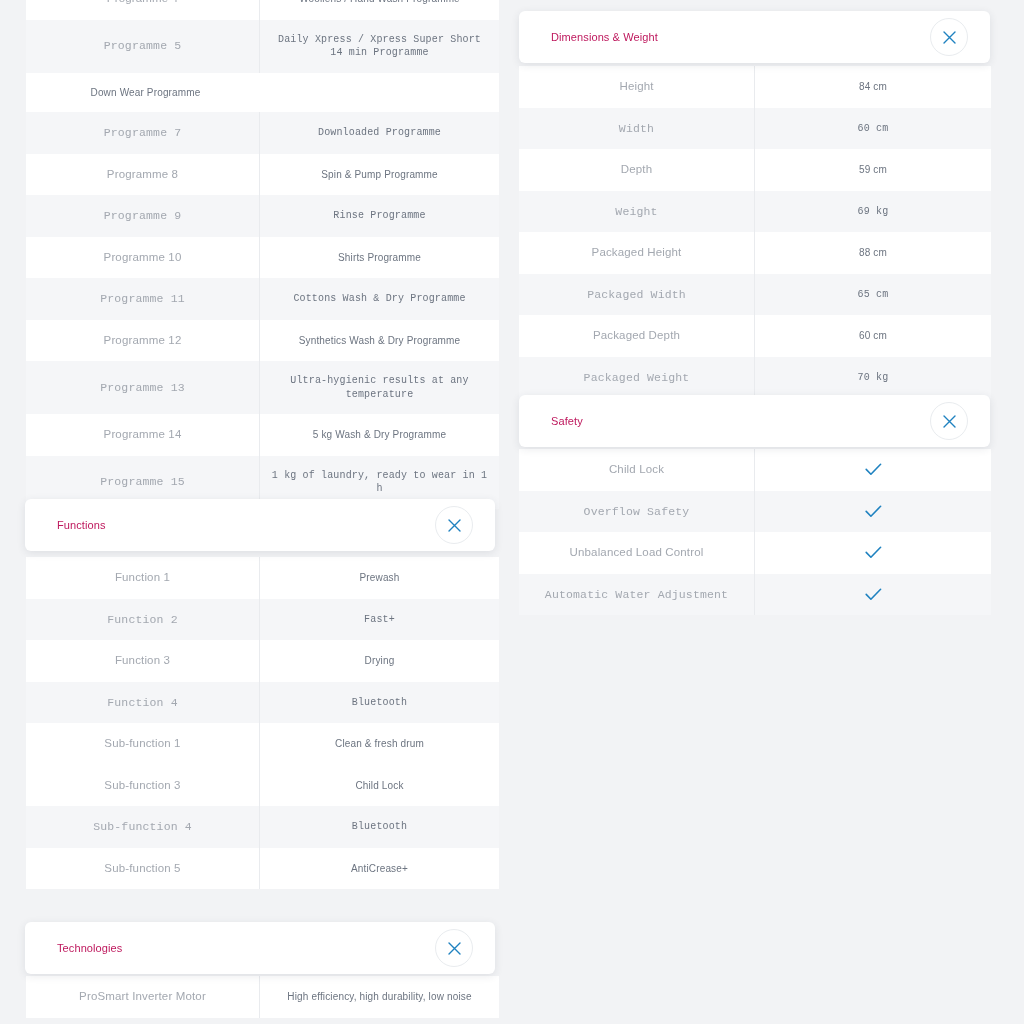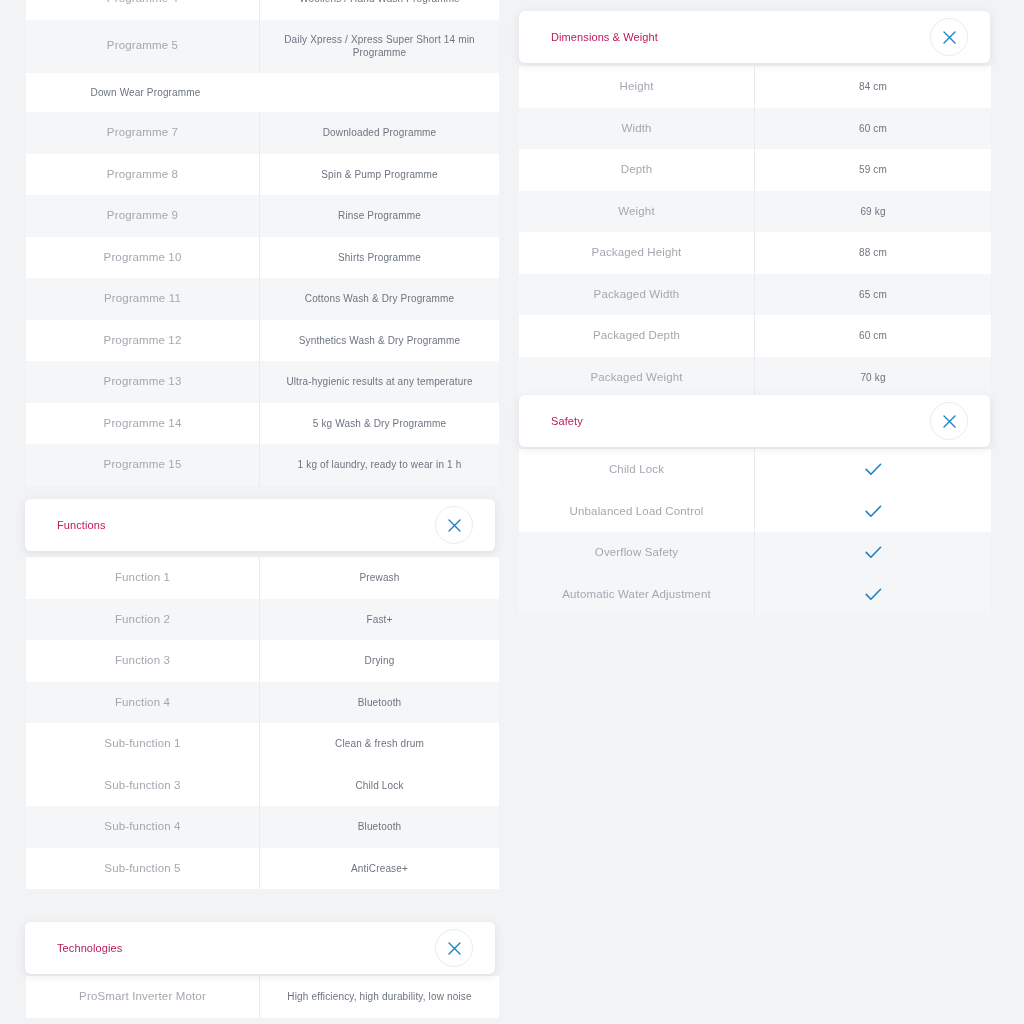--- a/index.html
+++ b/index.html
@@ -54,21 +54,21 @@
   
   .spec-table {
     position: absolute;
     z-index: 1;
   }
   .spec-row {
     display: flex;
     align-items: stretch;
     background: #ffffff;
   }
-  .spec-row.alt { background: #f5f6f8; }
+  .spec-row.alt { background: #f5f6f8; font-family: Liberation Mono, monospace; }
 
   .spec-key,
   .spec-val {
     display: flex;
     align-items: center;
     justify-content: center;
     text-align: center;
     padding: 13px 10px;
     line-height: 1.35;
   }
@@ -276,37 +276,37 @@
 
   <div class="spec-table right-table" id="safety-table">
       <div class="spec-row">
         <div class="spec-key">Child Lock</div>
         <div class="spec-val">
           <svg class="check-icon" width="17" height="13" viewBox="0 0 17 13" aria-hidden="true">
             <path d="M1.2 6.4 L5.9 11.2 L15.6 1.3" stroke="#1f82c0" stroke-width="1.6" fill="none" stroke-linecap="round" stroke-linejoin="round"></path>
           </svg>
         </div>
       </div>
+      <div class="spec-row alt">
+        <div class="spec-key">Overflow Safety</div>
+        <div class="spec-val">
+          <svg class="check-icon" width="17" height="13" viewBox="0 0 17 13" aria-hidden="true">
+            <path d="M1.2 6.4 L5.9 11.2 L15.6 1.3" stroke="#1f82c0" stroke-width="1.6" fill="none" stroke-linecap="round" stroke-linejoin="round"></path>
+          </svg>
+        </div>
+      </div>
       <div class="spec-row">
         <div class="spec-key">Unbalanced Load Control</div>
         <div class="spec-val">
           <svg class="check-icon" width="17" height="13" viewBox="0 0 17 13" aria-hidden="true">
             <path d="M1.2 6.4 L5.9 11.2 L15.6 1.3" stroke="#1f82c0" stroke-width="1.6" fill="none" stroke-linecap="round" stroke-linejoin="round"></path>
           </svg>
         </div>
       </div>
       <div class="spec-row alt">
-        <div class="spec-key">Overflow Safety</div>
-        <div class="spec-val">
-          <svg class="check-icon" width="17" height="13" viewBox="0 0 17 13" aria-hidden="true">
-            <path d="M1.2 6.4 L5.9 11.2 L15.6 1.3" stroke="#1f82c0" stroke-width="1.6" fill="none" stroke-linecap="round" stroke-linejoin="round"></path>
-          </svg>
-        </div>
-      </div>
-      <div class="spec-row alt">
         <div class="spec-key">Automatic Water Adjustment</div>
         <div class="spec-val">
           <svg class="check-icon" width="17" height="13" viewBox="0 0 17 13" aria-hidden="true">
             <path d="M1.2 6.4 L5.9 11.2 L15.6 1.3" stroke="#1f82c0" stroke-width="1.6" fill="none" stroke-linecap="round" stroke-linejoin="round"></path>
           </svg>
         </div>
       </div>
     </div>
 
 </div>

